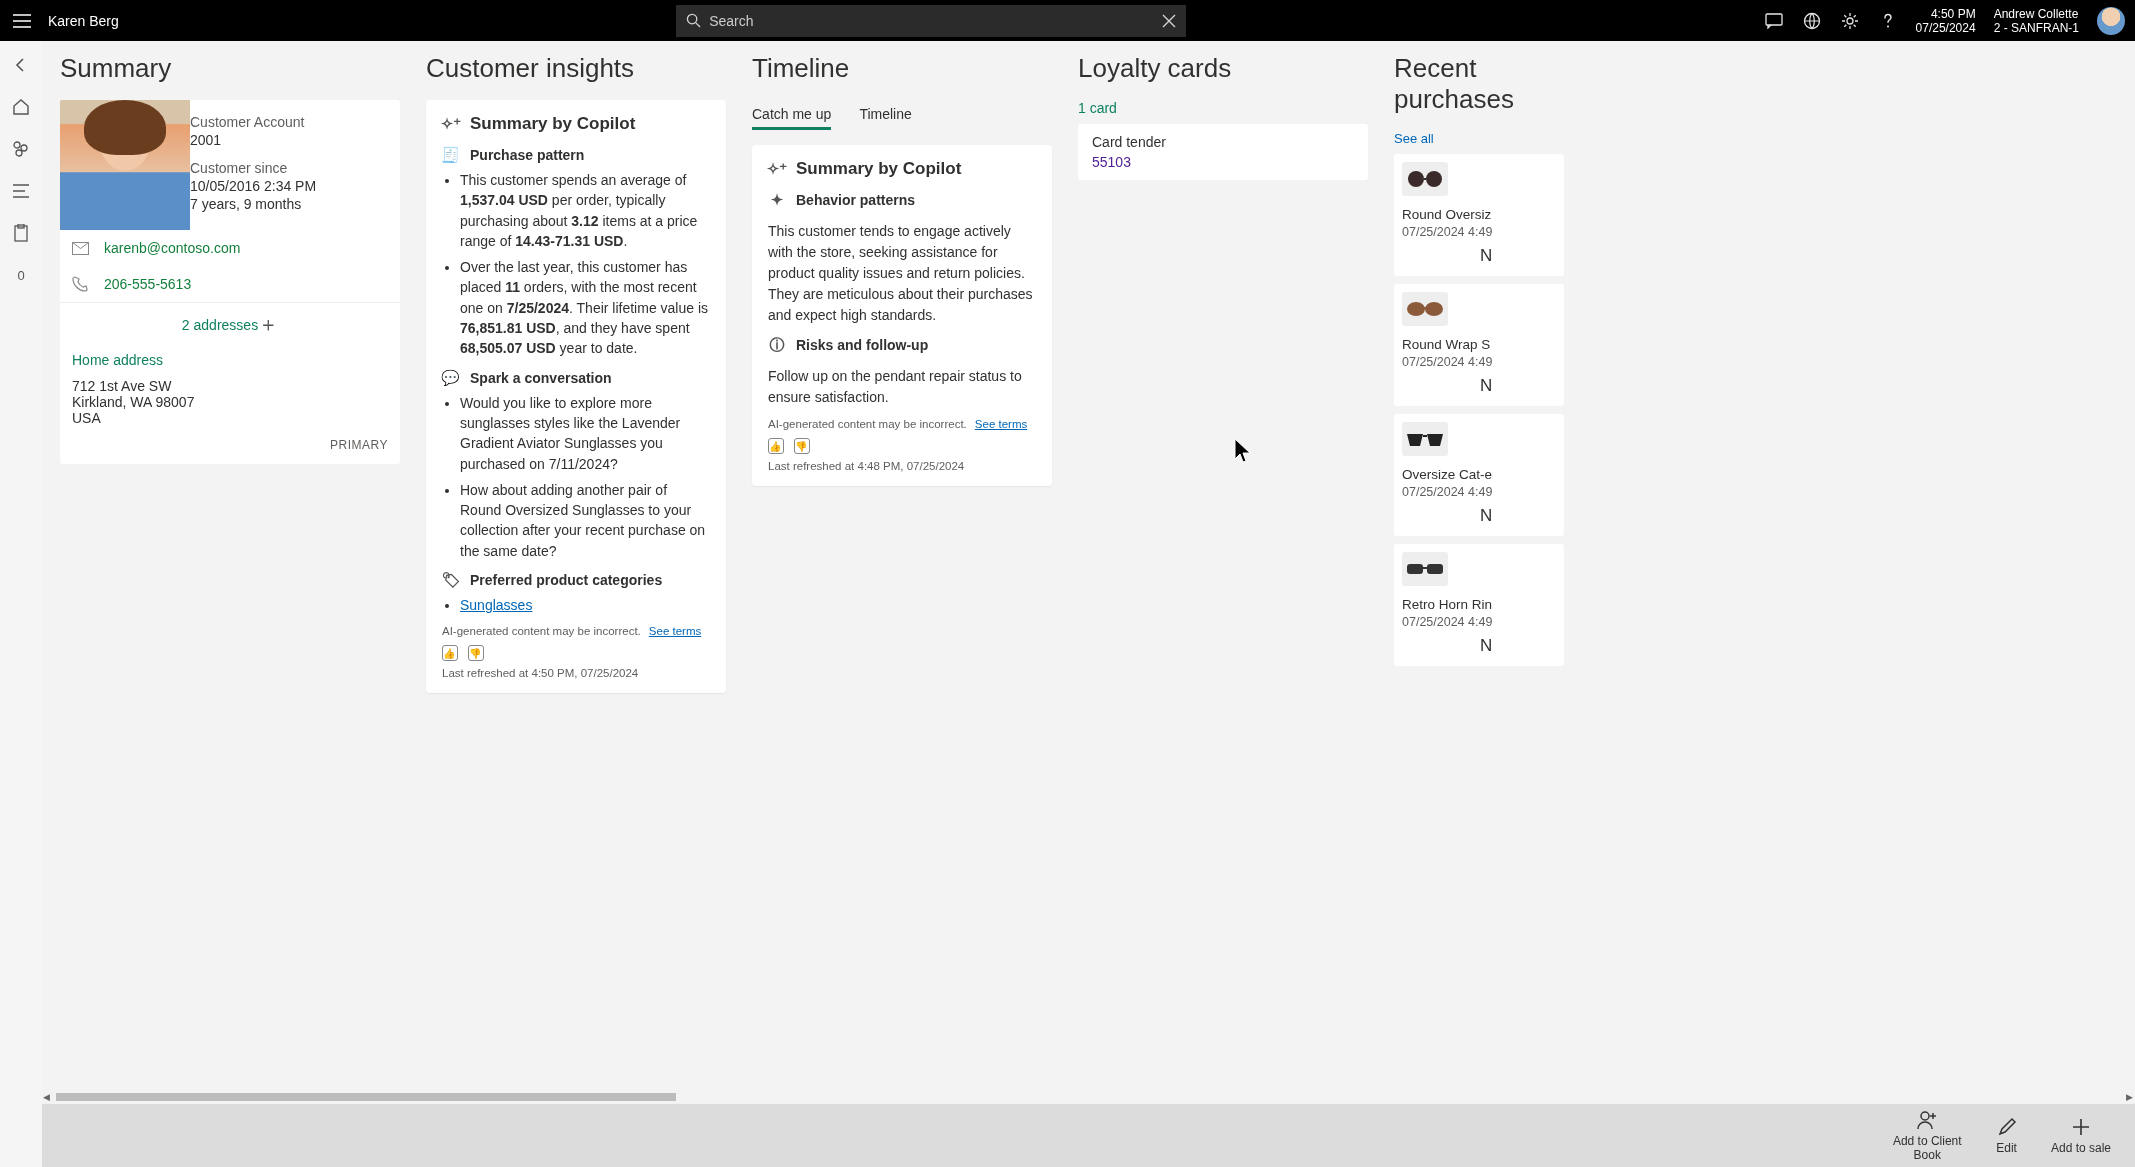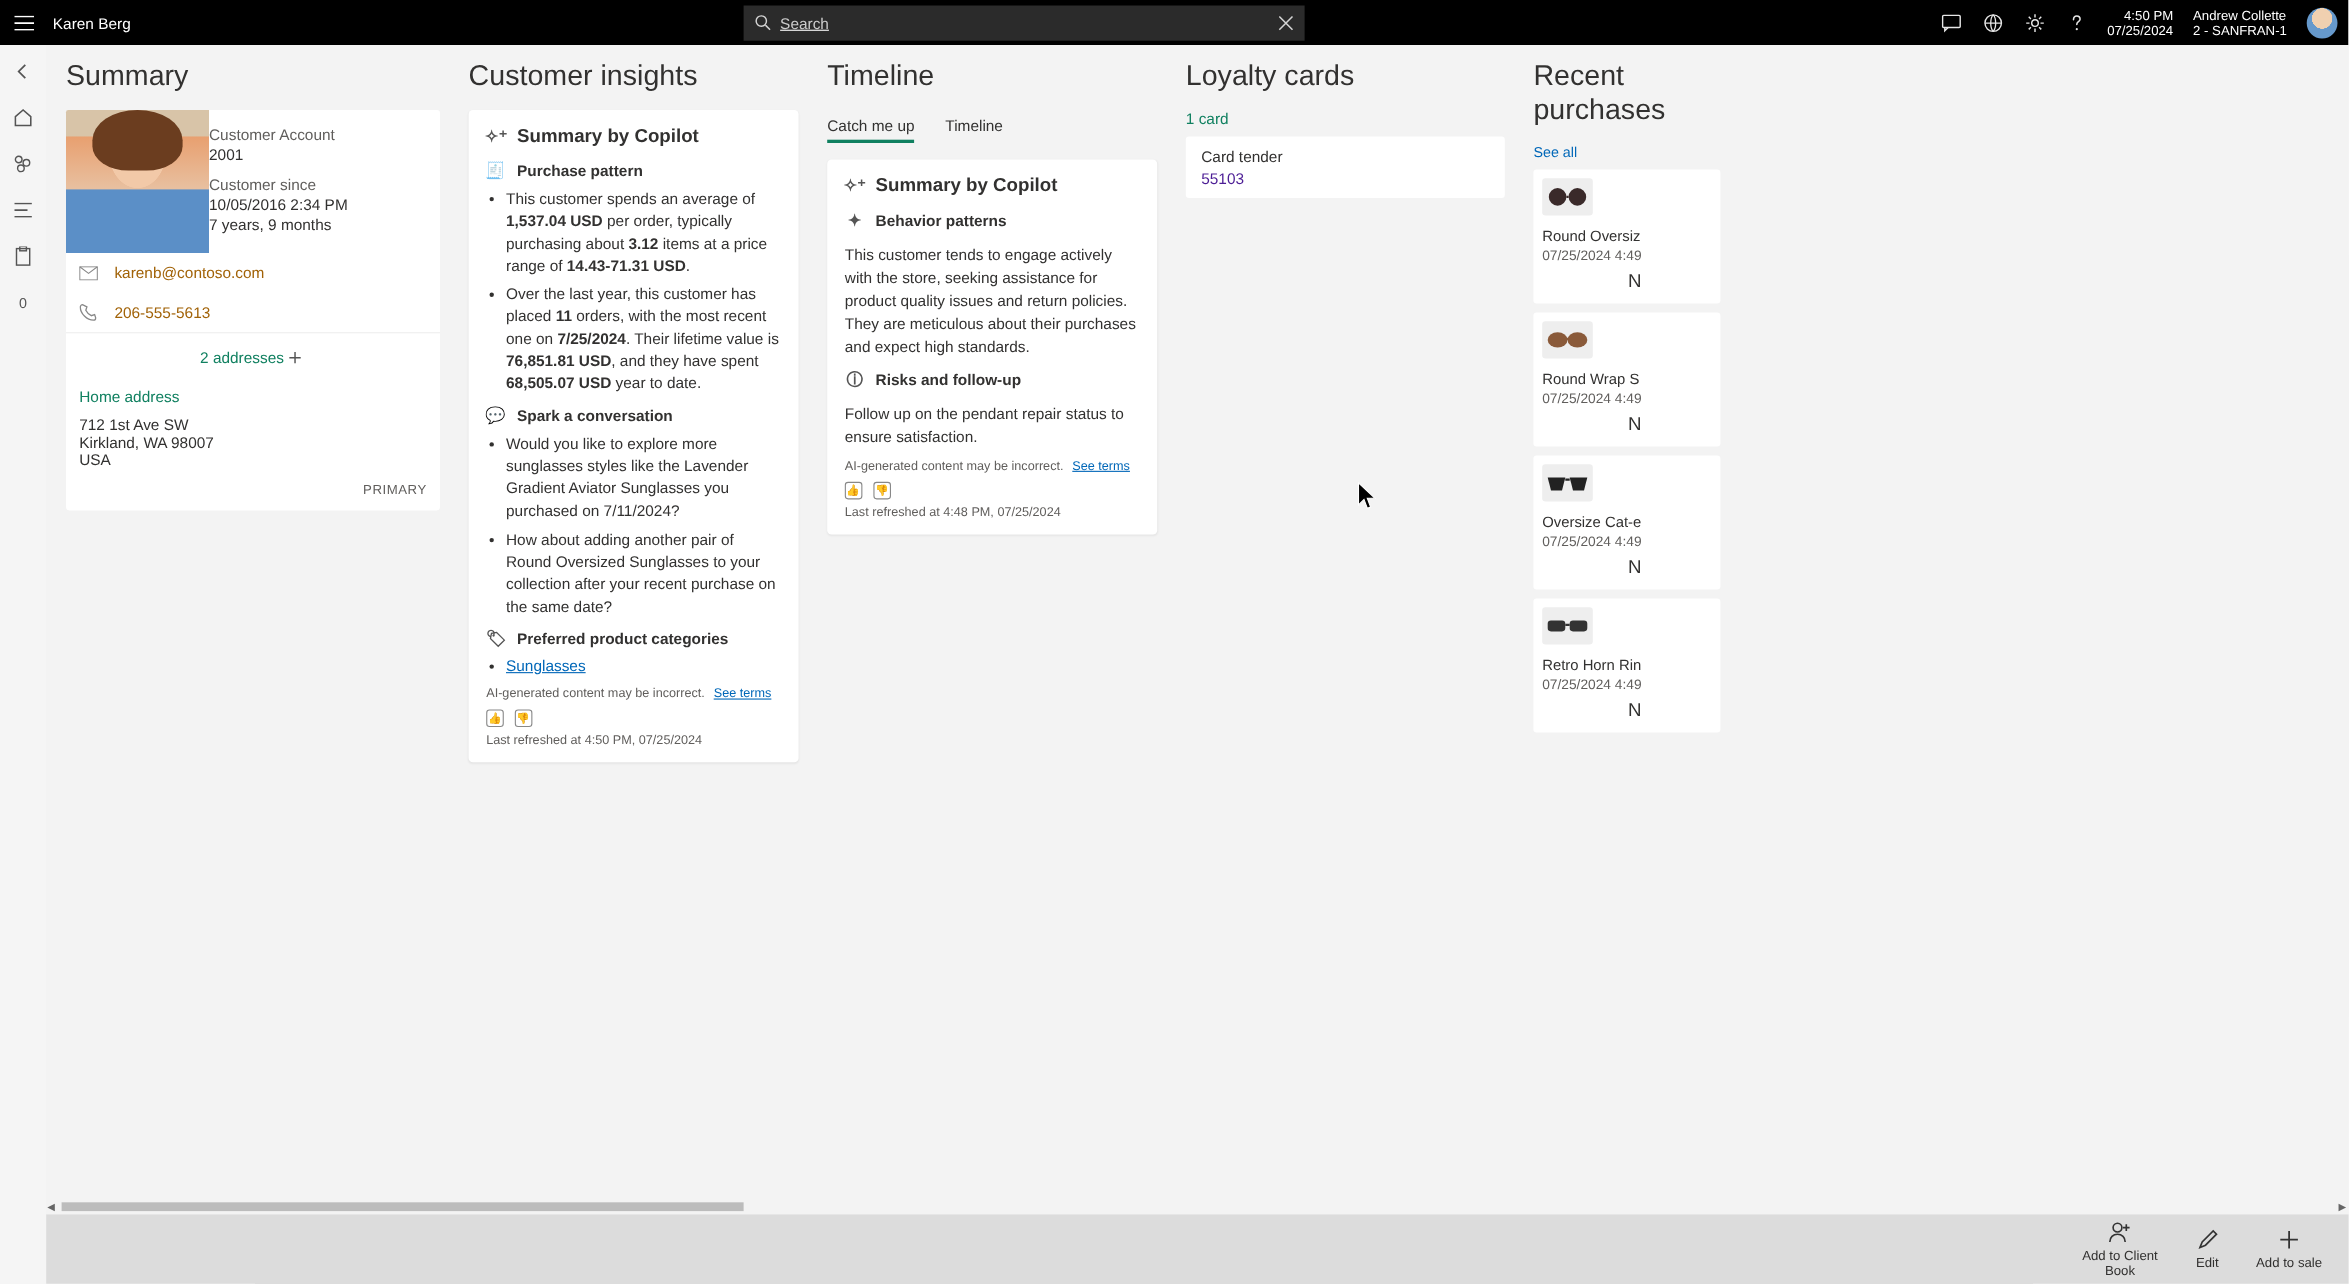--- a/index.html
+++ b/index.html
@@ -2,21 +2,21 @@
 <html><head>
 <meta charset="utf-8">
 <style>
 * { box-sizing: border-box; margin: 0; padding: 0; }
 body { font-family: "Segoe UI", Arial, sans-serif; background: #f5f5f5; color: #323130; overflow: hidden; }
 
 
 .topbar { height: 41px; background: #000; color: #fff; display: flex; align-items: center; padding: 0 10px; }
 .topbar .hamburger { width: 24px; height: 24px; display:flex; align-items:center; justify-content:center; cursor:pointer; margin-right: 14px; }
 .topbar .page-name { font-size: 14px; font-weight: 400; }
-.topbar .search-wrap { margin-left: auto; margin-right: auto; display:flex; align-items:center; background:#2b2b2b; height: 32px; width: 510px; padding: 0 10px; text-decoration: underline; }
+.topbar .search-wrap { margin-left: auto; margin-right: auto; display:flex; align-items:center; background:#2b2b2b; height: 32px; width: 510px; padding: 0 10px; }
 .topbar .search-wrap .sicon { margin-right: 8px; opacity:.8; }
 .topbar .search-wrap input { flex:1; background:transparent; border:none; outline:none; color:#fff; font-size:14px; }
 .topbar .search-wrap input::placeholder { color:#ccc; }
 .topbar .search-wrap .xicon { opacity:.8; cursor:pointer; }
 .topbar .right { display:flex; align-items:center; gap:18px; margin-left: 20px; }
 .topbar .right .ticon { width:20px; height:20px; display:flex; align-items:center; justify-content:center; opacity:.9; cursor:pointer;}
 .topbar .dt { text-align:right; font-size:12px; line-height:14px; }
 .topbar .user { text-align:left; font-size:12px; line-height:14px; }
 .topbar .avatar { width:28px; height:28px; border-radius:50%; background: radial-gradient(circle at 50% 35%, #f0d0b0 0%, #f0d0b0 40%, #6699cc 41%, #6699cc 100%); }
 
@@ -36,21 +36,21 @@
 .profile-card { background:#fff; border-radius:3px; padding:0; }
 .profile-top { display:flex; }
 .profile-photo { width:130px; height:130px; background: linear-gradient(180deg,#d8c4a8 0%, #d8c4a8 18%, #e8a070 19%, #e8c0a0 55%, #5b8fc7 56%, #5b8fc7 100%); border-radius:2px 0 0 0; position:relative; overflow:hidden;}
 .profile-photo::before { content:""; position:absolute; left:32px; top:10px; width:66px; height:70px; background: radial-gradient(ellipse at 50% 40%,#f2c9a8 0%, #f2c9a8 55%, transparent 56%); border-radius:50% 50% 45% 45%; }
 .profile-photo::after { content:""; position:absolute; left:24px; top:0px; width:82px; height:55px; background:#6b3d1f; border-radius:50% 50% 40% 40%; }
 .profile-meta { flex:1; padding: 10px 0; font-size:14px; }
 .profile-meta .lbl { color:#605e5c; font-size:14px; margin-top:4px;}
 .profile-meta .val { color:#323130; font-size:14px; margin-top:2px;}
 .contact-row { display:flex; align-items:center; gap:14px; padding: 10px 12px; font-size:14px; }
 .contact-row .ic { width:18px; color:#888; }
-.contact-row a { color:#a16207; text-decoration:none; }
+.contact-row a { color:#15803d; text-decoration:none; }
 .addresses-head { display:flex; align-items:center; justify-content:center; padding: 8px 12px; border-top:1px solid #eee; }
 .addresses-head .txt { color:#108060; font-size:14px; }
 .addresses-head .plus { font-size:20px; color:#555; cursor:pointer; }
 .addr-block { padding: 6px 12px 12px 12px; font-size:14px; }
 .addr-block .home { color:#108060; margin-bottom:10px; display:block; }
 .addr-block .primary { text-align:right; color:#605e5c; font-size:12px; letter-spacing:.5px; margin-top:12px;}
 
 
 .col.insights { width: 300px; }
 .card { background:#fff; border-radius:4px; padding: 14px 16px; box-shadow: 0 1px 2px rgba(0,0,0,.06); }

